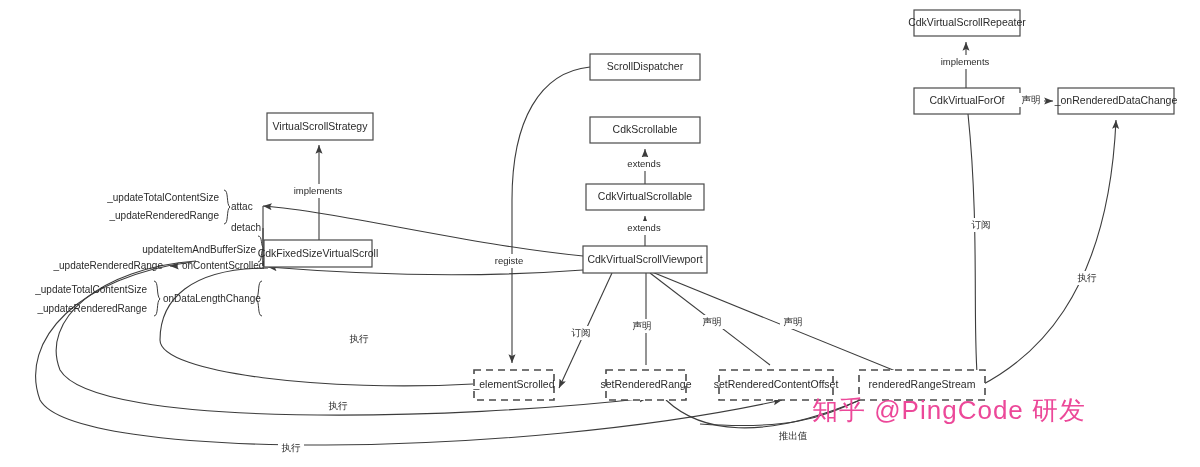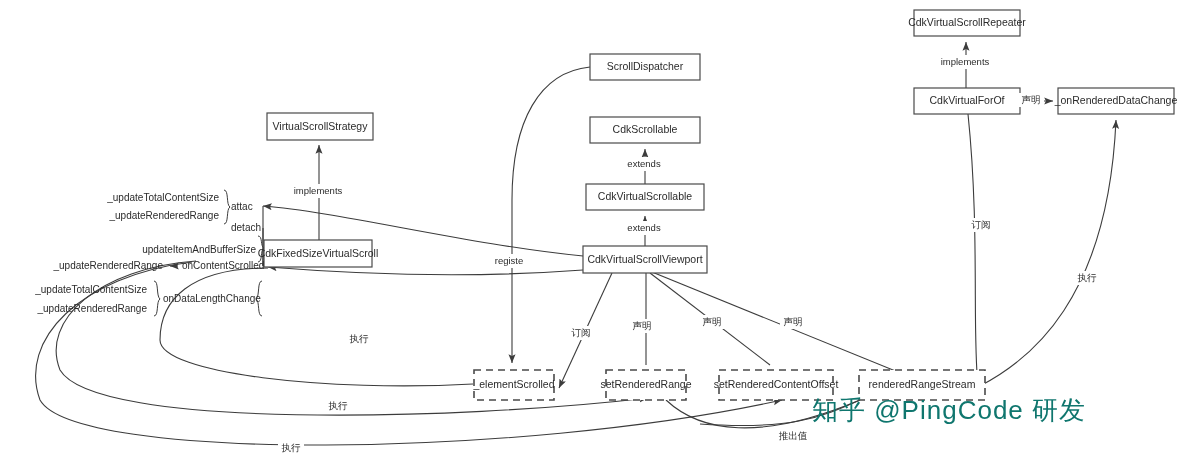--- a/index.html
+++ b/index.html
@@ -260,14 +260,14 @@
         <text x="231" y="228" class="free-label free-label-start">detach</text>
         <text x="256" y="250" class="free-label free-label-end">updateItemAndBufferSize</text>
         <text x="163" y="266" class="free-label free-label-end">_updateRenderedRange</text>
         <text x="182" y="266" class="free-label free-label-start">onContentScrolled</text>
         <text x="147" y="290" class="free-label free-label-end">_updateTotalContentSize</text>
         <text x="147" y="309" class="free-label free-label-end">_updateRenderedRange</text>
         <text x="163" y="299" class="free-label free-label-start">onDataLengthChange</text>
       </g>
   </svg>
 
-  <div class="watermark" style="left: 812px; top: 393px; color: #0f766e;">知乎 @PingCode 研发</div>
+  <div class="watermark" style="left: 812px; top: 393px; color: #ec4899;">知乎 @PingCode 研发</div>
 </div>
 
 </body></html>

